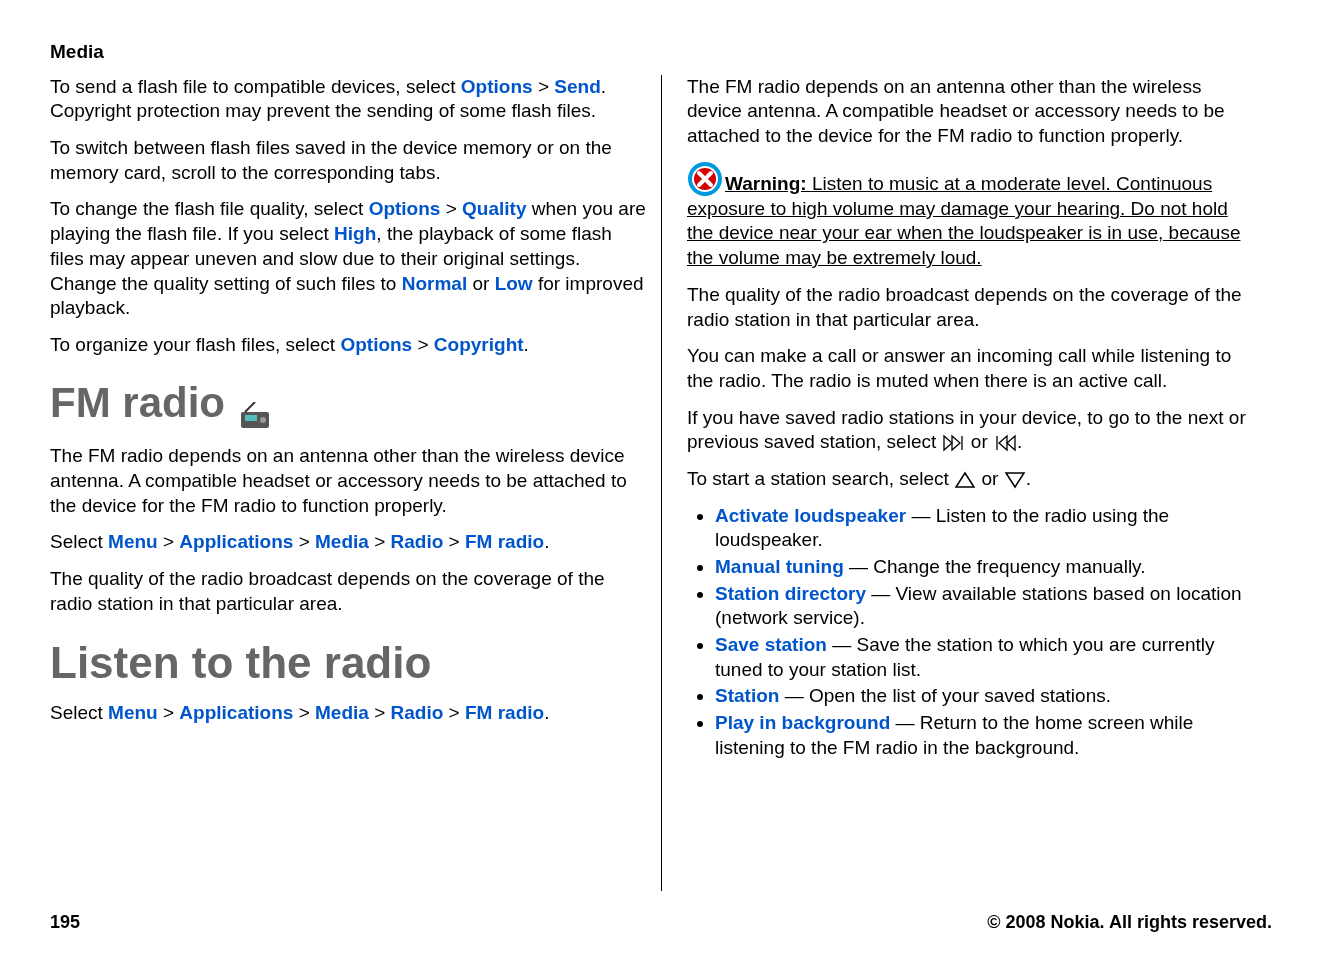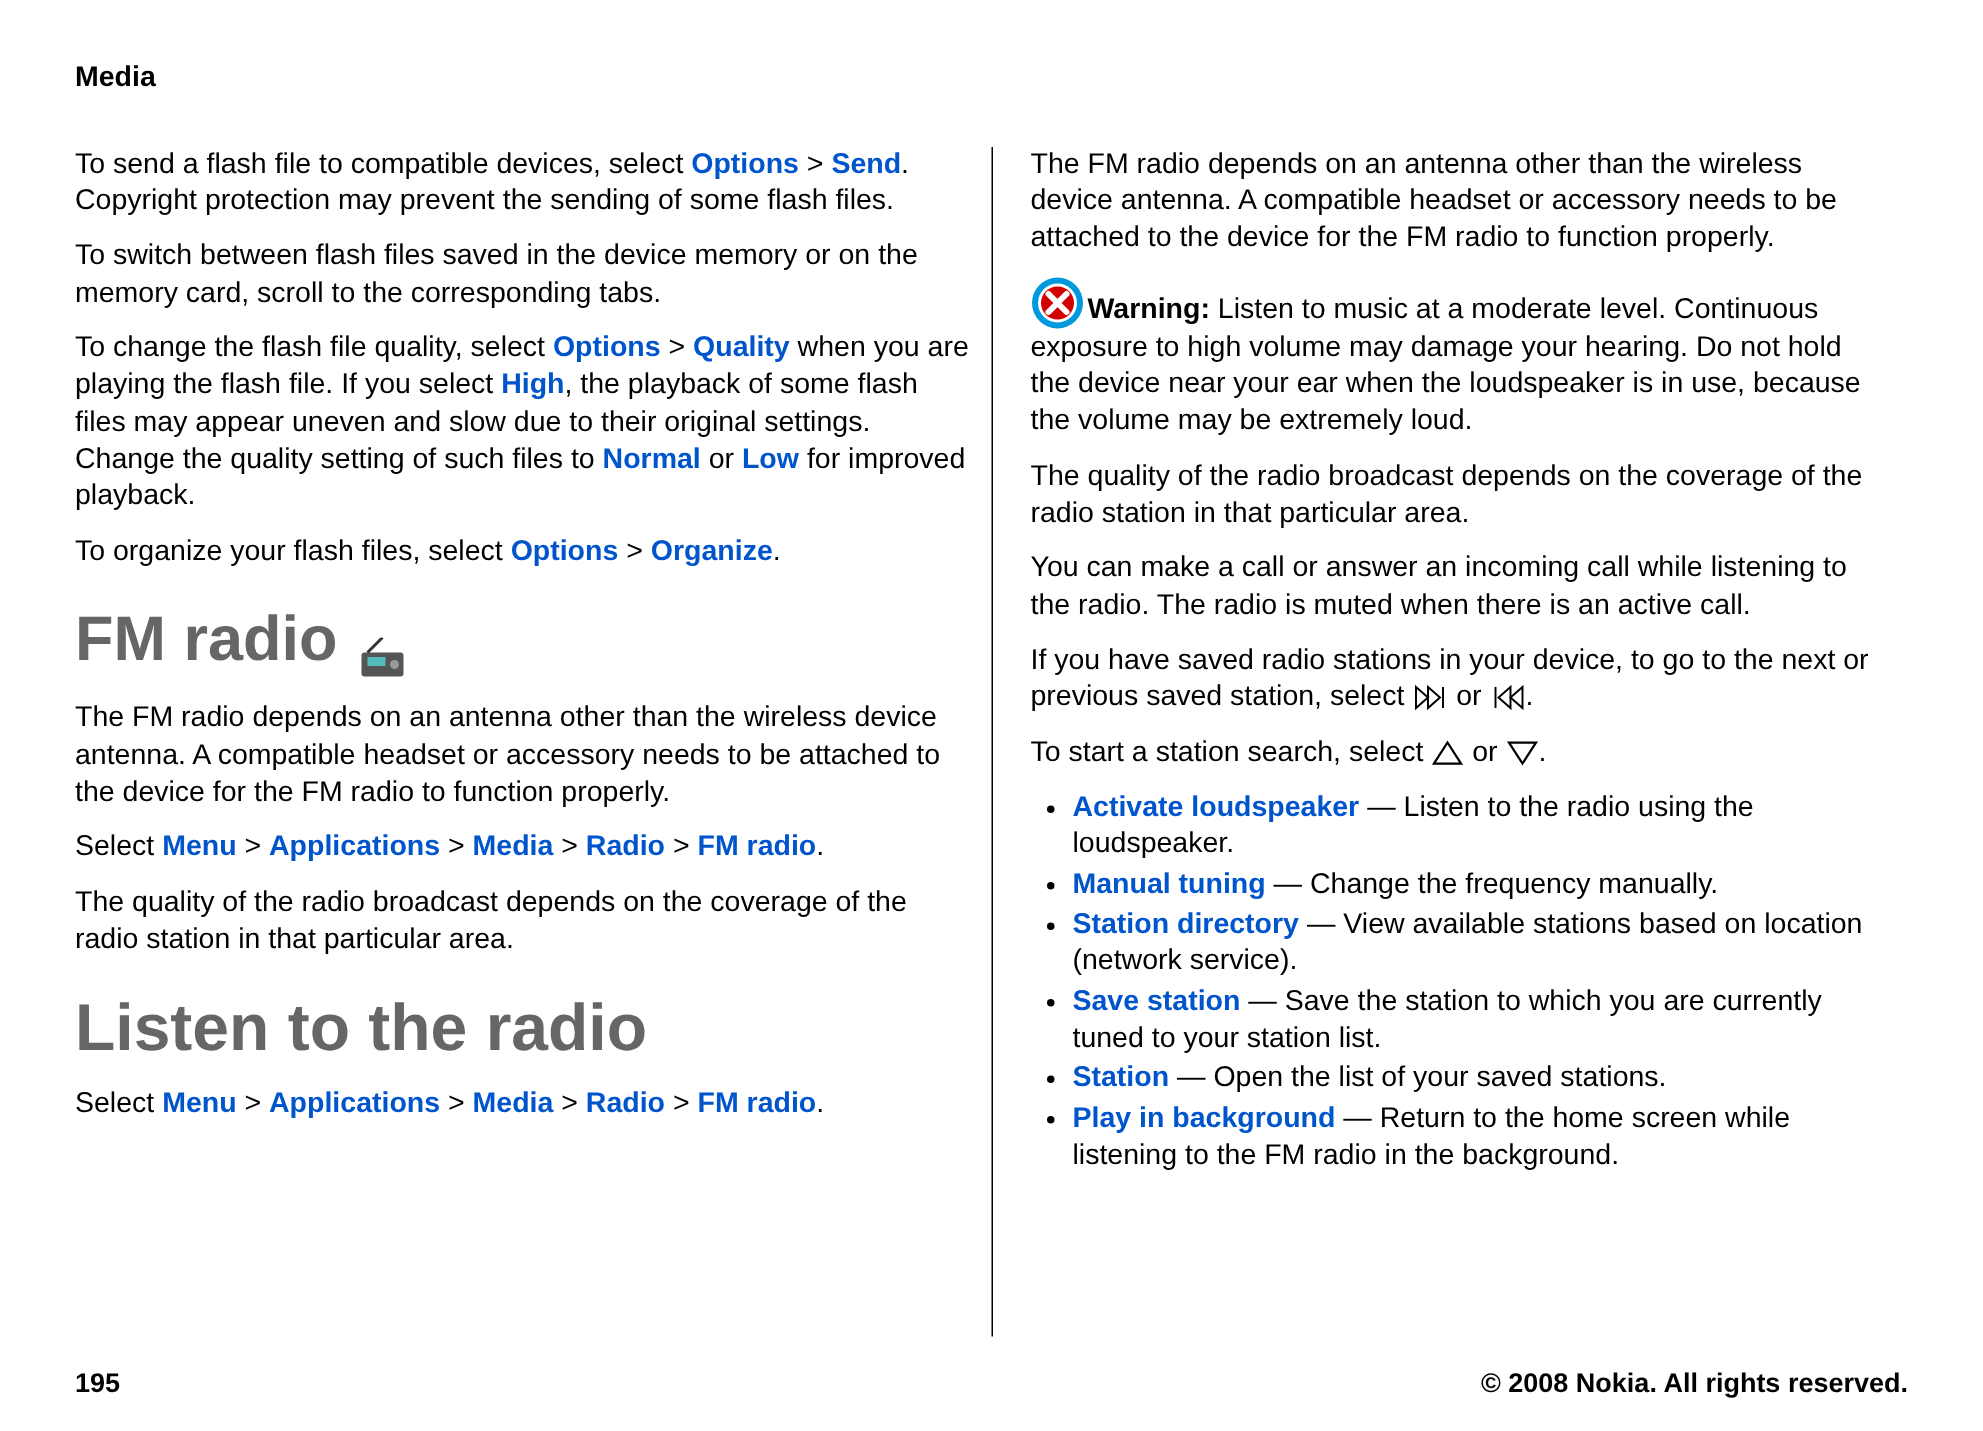--- a/index.html
+++ b/index.html
@@ -23,21 +23,20 @@
   }
   .header {
     font-weight: bold;
     font-size: 19px;
     margin-bottom: 10px;
   }
   .columns {
     display: flex;
     flex: 1;
     gap: 0;
-    margin-top: 23px;
   }
   .col {
     width: 50%;
     padding-right: 20px;
   }
   .col.left { padding-right: 15px; }
   .col.right {
     padding-left: 25px;
     border-left: 1px solid #000;
   }
@@ -58,21 +57,21 @@
     font-weight: bold;
     margin: 18px 0 10px 0;
   }
   .radio-icon {
     display: inline-block;
     width: 36px;
     height: 28px;
     position: relative;
   }
   .radio-icon svg { width: 100%; height: 100%; }
-  .warn-wrap { display: block; }
+  .warn-wrap { display: block; text-decoration: underline; }
   .warn-icon {
     display: inline-block;
     width: 36px;
     height: 36px;
     vertical-align: bottom;
     margin-right: 2px;
   }
   .warn-icon svg { width: 100%; height: 100%; }
   .tri {
     display: inline-block;
@@ -115,21 +114,21 @@
 
     <div class="col left">
       <p>
         <span>To send a flash file to compatible devices, select </span><span class="link">Options</span><span> &gt; </span><span class="link">Send</span><span>. Copyright protection may prevent the sending of some flash files.</span>
       </p>
       <p>To switch between flash files saved in the device memory or on the memory card, scroll to the corresponding tabs.</p>
       <p>
         <span>To change the flash file quality, select </span><span class="link">Options</span><span> &gt; </span><span class="link">Quality</span><span> when you are playing the flash file. If you select </span><span class="link">High</span><span>, the playback of some flash files may appear uneven and slow due to their original settings. Change the quality setting of such files to </span><span class="link">Normal</span><span> or </span><span class="link">Low</span><span> for improved playback.</span>
       </p>
       <p>
-        <span>To organize your flash files, select </span><span class="link">Options</span><span> &gt; </span><span class="link">Organize</span><span>.</span>
+        <span>To organize your flash files, select </span><span class="link">Options</span><span> &gt; </span><span class="link">Copyright</span><span>.</span>
       </p>
 
       <h1>
         <span>FM radio</span>
         <span class="radio-icon">
           <svg viewBox="0 0 36 28">
             <rect x="4" y="10" width="28" height="16" rx="2" fill="#555"></rect>
             <rect x="8" y="13" width="12" height="6" fill="#5bb"></rect>
             <circle cx="26" cy="18" r="3" fill="#999"></circle>
             <line x1="8" y1="10" x2="18" y2="0" stroke="#333" stroke-width="2"></line>

